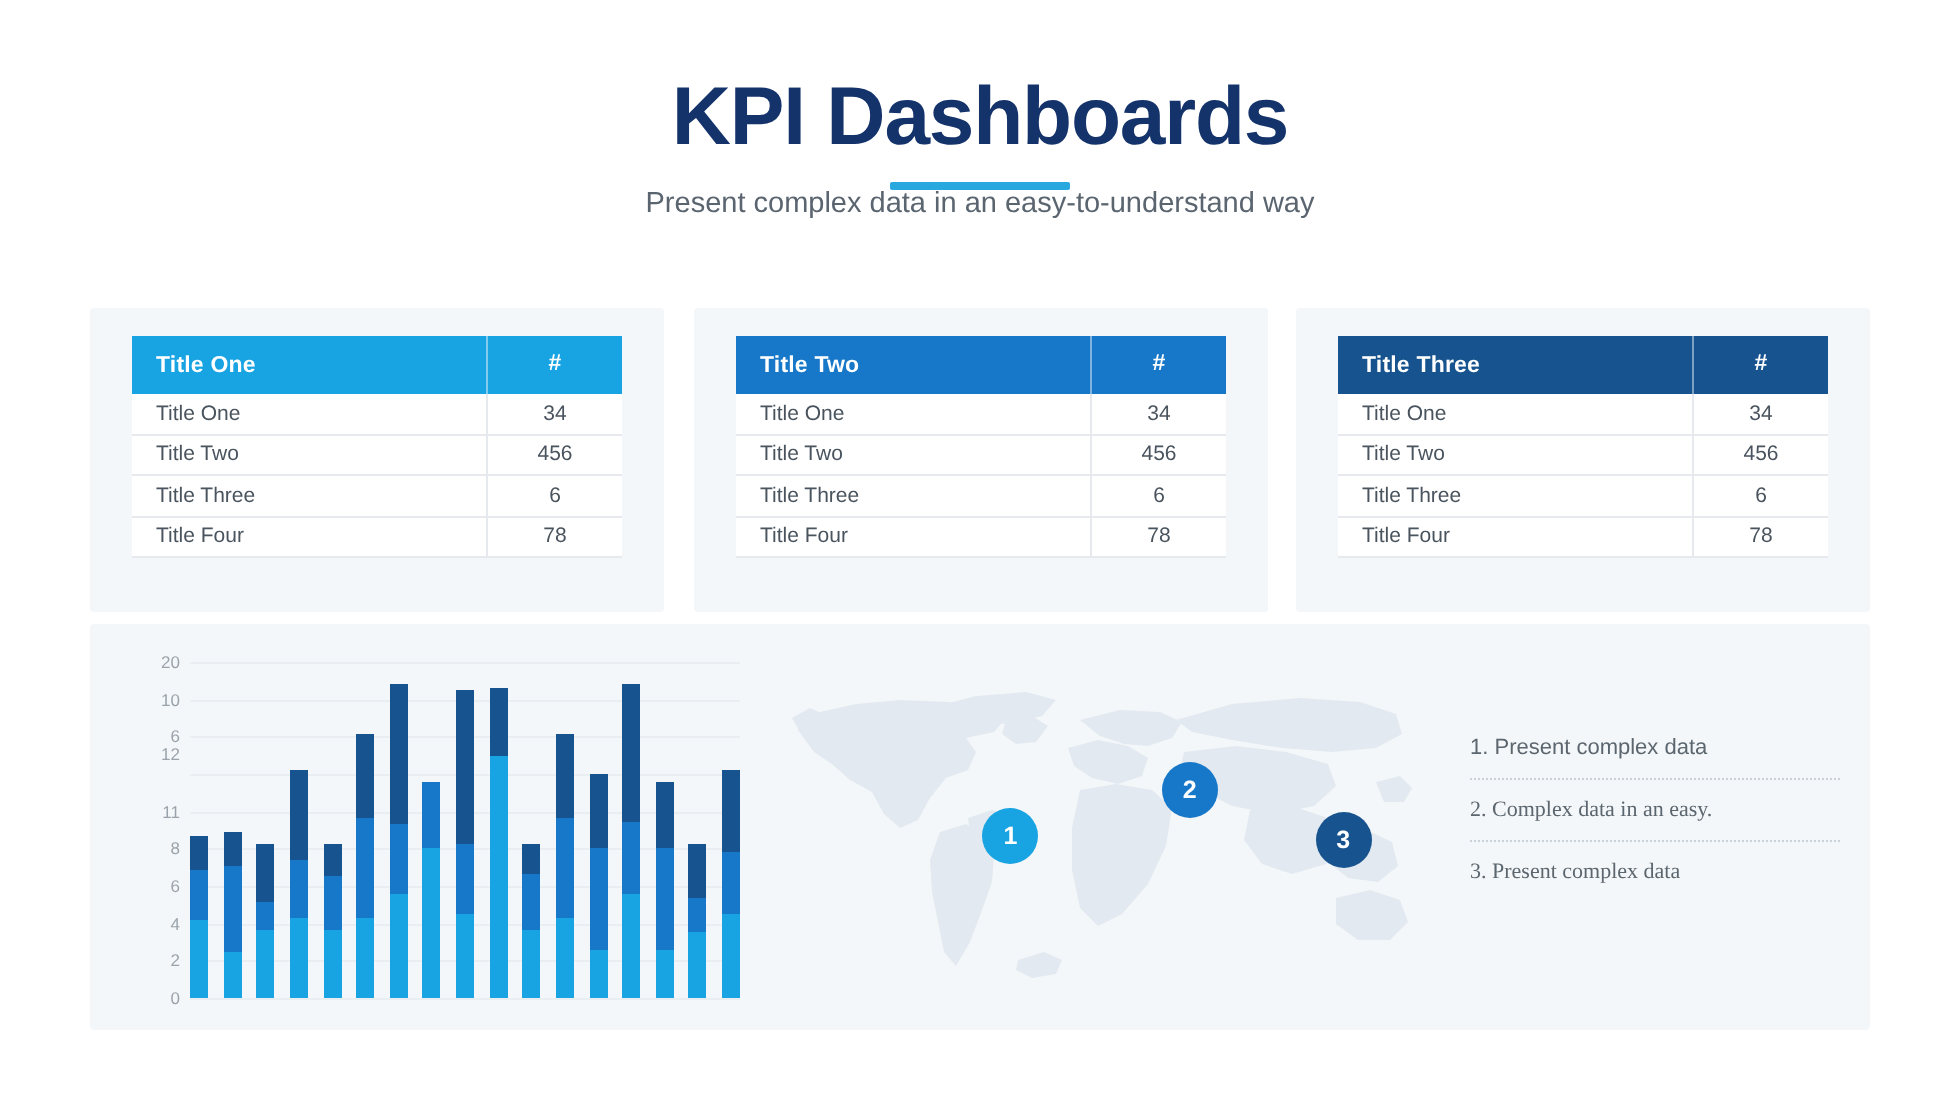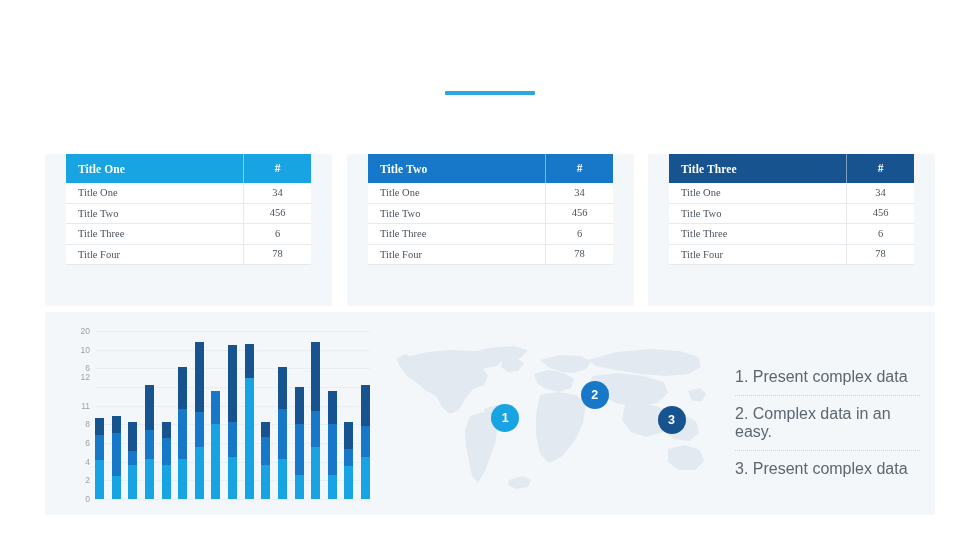--- a/index.html
+++ b/index.html
@@ -26,21 +26,21 @@
   }
 
   
   .panel { position: absolute; background: #f4f7f9; border-radius: 2px; }
   #panel-1 { left: 45px;  top: 154px; width: 287px; height: 152px; }
   #panel-2 { left: 347px; top: 154px; width: 287px; height: 152px; }
   #panel-3 { left: 648px; top: 154px; width: 287px; height: 152px; }
   #panel-bottom { left: 45px; top: 312px; width: 890px; height: 203px; }
 
   
-  .kpi-table { position: absolute; left: 21px; top: 0; width: 245px; font-family: Liberation Serif, serif; }
+  .kpi-table { position: absolute; left: 21px; top: 14px; width: 245px; }
   .kpi-head { display: flex; height: 29px; align-items: center; }
   .kpi-head .h-label {
     flex: 1; padding-left: 12px; color: #ffffff;
     font-size: 11.5px; font-weight: bold; letter-spacing: 0.1px;
   }
   .kpi-head .h-num {
     width: 68px; text-align: center; color: #ffffff;
     font-size: 11.5px; font-weight: bold;
     border-left: 1px solid rgba(255,255,255,0.45);
     line-height: 29px; height: 29px;
@@ -85,29 +85,33 @@
   .map-pin {
     position: absolute; width: 28px; height: 28px; border-radius: 50%;
     color: #ffffff; font-size: 12.5px; font-weight: bold;
     display: flex; align-items: center; justify-content: center;
     transform: translate(-50%, -50%);
   }
 
   
   #legend { position: absolute; left: 690px; top: 47px; width: 185px; }
   .legend-item {
-    font-size: 16px; color: #5c666f; padding: 9px 0 9px 0;
-  }
-  .legend-item + .legend-item { border-top: 1px dotted #c9d2d9; }
+    font-size: 11px; color: #5c666f; padding: 9px 0 9px 0;
+  }
+  .legend-item + .legend-item { border-top: 1px dotted #c9d2d9; font-family: Liberation Serif, serif; }
 </style>
 </head>
 <body>
 
 <div id="slide">
 
+  <div id="header">
+    <div id="page-title">KPI Dashboards</div>
+    <div id="page-subtitle">Present complex data in an easy-to-understand way</div>
+  </div>
   <div id="title-accent"></div>
 
   <div class="panel" id="panel-1">
     <div class="kpi-table">
       <div class="kpi-head" style="background: rgb(24, 163, 226);">
         <div class="h-label">Title One</div>
         <div class="h-num">#</div>
       </div>
       <div class="kpi-row">
         <div class="r-label">Title One</div>

